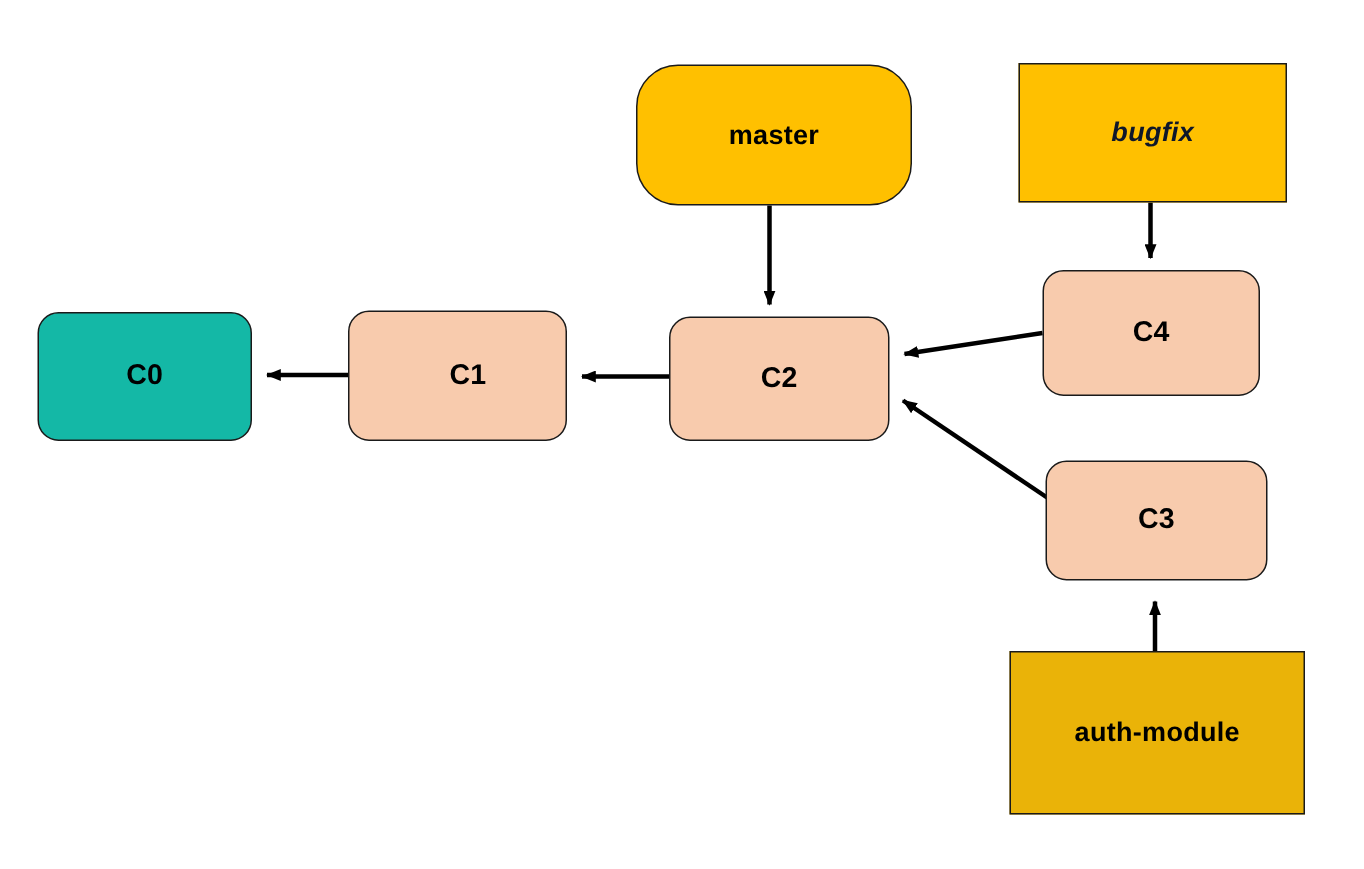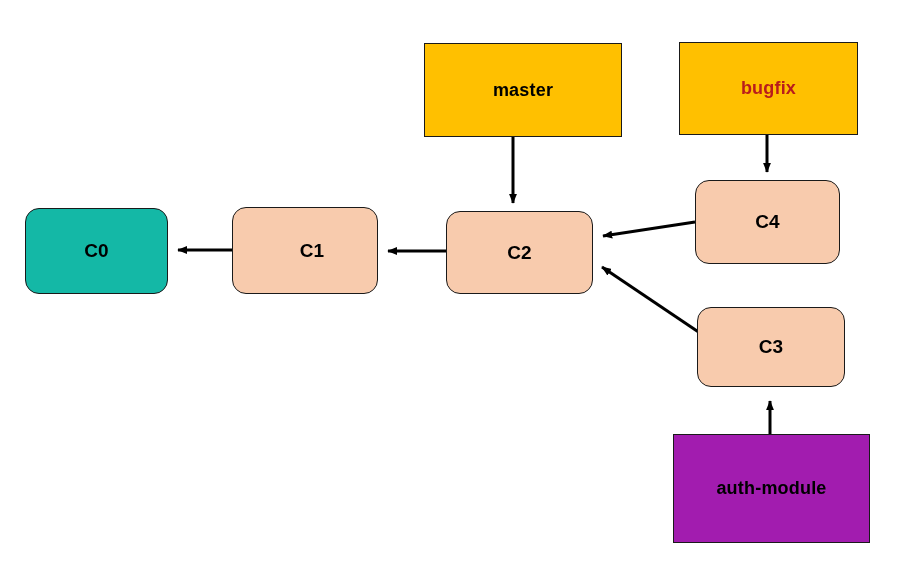--- a/index.html
+++ b/index.html
@@ -92,25 +92,25 @@
   </div>
 
   <div class="node commit-node" style="left: 697px; top: 307px; width: 148px; height: 80px; background: rgb(248, 203, 173); border-color: rgb(26, 26, 26); color: rgb(0, 0, 0);">
     <span class="node-label">C3</span>
   </div>
 
   <div class="node commit-node" style="left: 695px; top: 180px; width: 145px; height: 84px; background: rgb(248, 203, 173); border-color: rgb(26, 26, 26); color: rgb(0, 0, 0); align-items: center;">
     <span class="node-label">C4</span>
   </div>
 
-  <div class="node branch-node" style="left: 424px; top: 43px; width: 198px; height: 94px; background: rgb(255, 192, 0); border-color: rgb(26, 26, 26); color: rgb(0, 0, 0);">
+  <div class="node branch-node" style="left: 424px; top: 43px; width: 184px; height: 94px; background: rgb(255, 192, 0); border-color: rgb(26, 26, 26); color: rgb(0, 0, 0); border-radius: 28px;">
     <span class="node-label">master</span>
   </div>
 
-  <div class="node branch-node" style="left: 679px; top: 42px; width: 179px; height: 93px; background: rgb(255, 192, 0); border-color: rgb(26, 26, 26); color: #b91c1c;">
+  <div class="node branch-node" style="left: 679px; top: 42px; width: 179px; height: 93px; background: rgb(255, 192, 0); border-color: rgb(26, 26, 26); color: #0f172a; font-style: italic;">
     <span class="node-label">bugfix</span>
   </div>
 
-  <div class="node branch-node" style="left: 673px; top: 434px; width: 197px; height: 109px; background: #a21caf; border-color: rgb(26, 26, 26); color: rgb(0, 0, 0);">
+  <div class="node branch-node" style="left: 673px; top: 434px; width: 197px; height: 109px; background: #eab308; border-color: rgb(26, 26, 26); color: rgb(0, 0, 0);">
     <span class="node-label">auth-module</span>
   </div>
 
 </div>
 
 </body></html>

